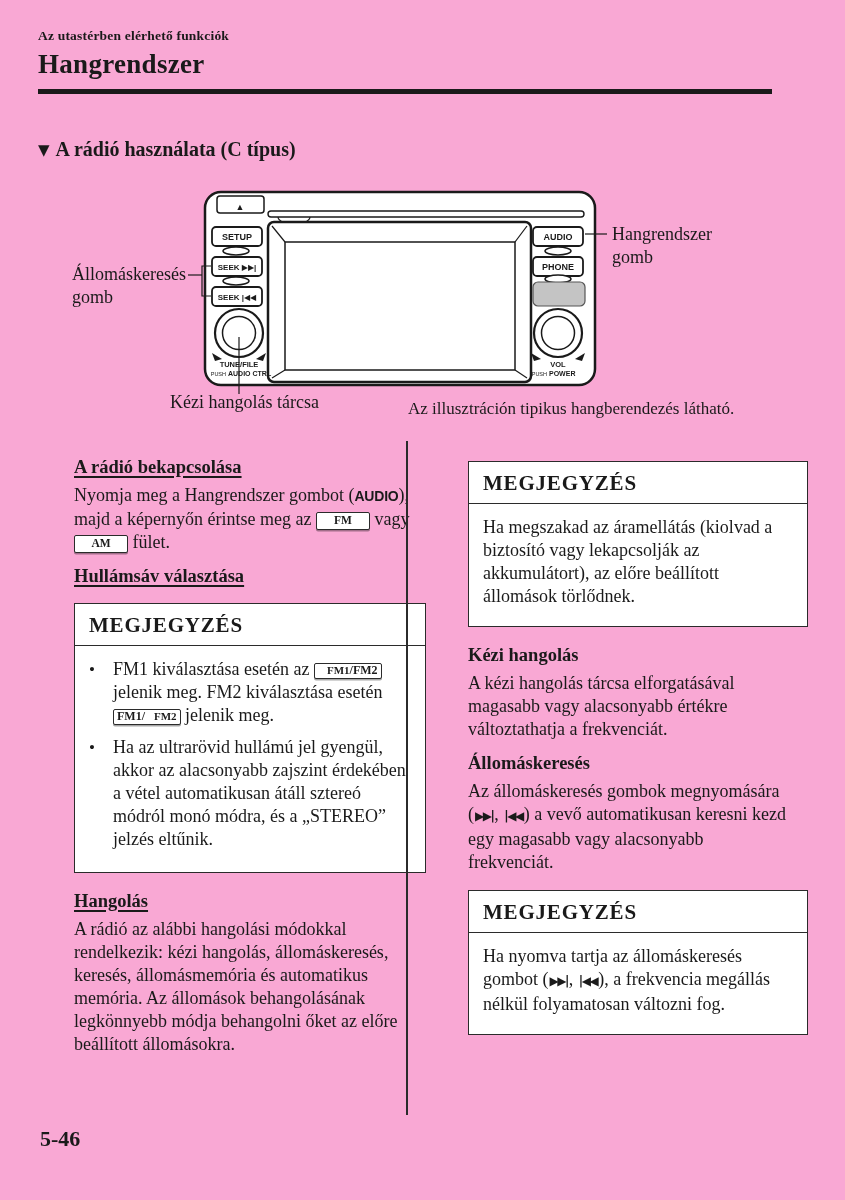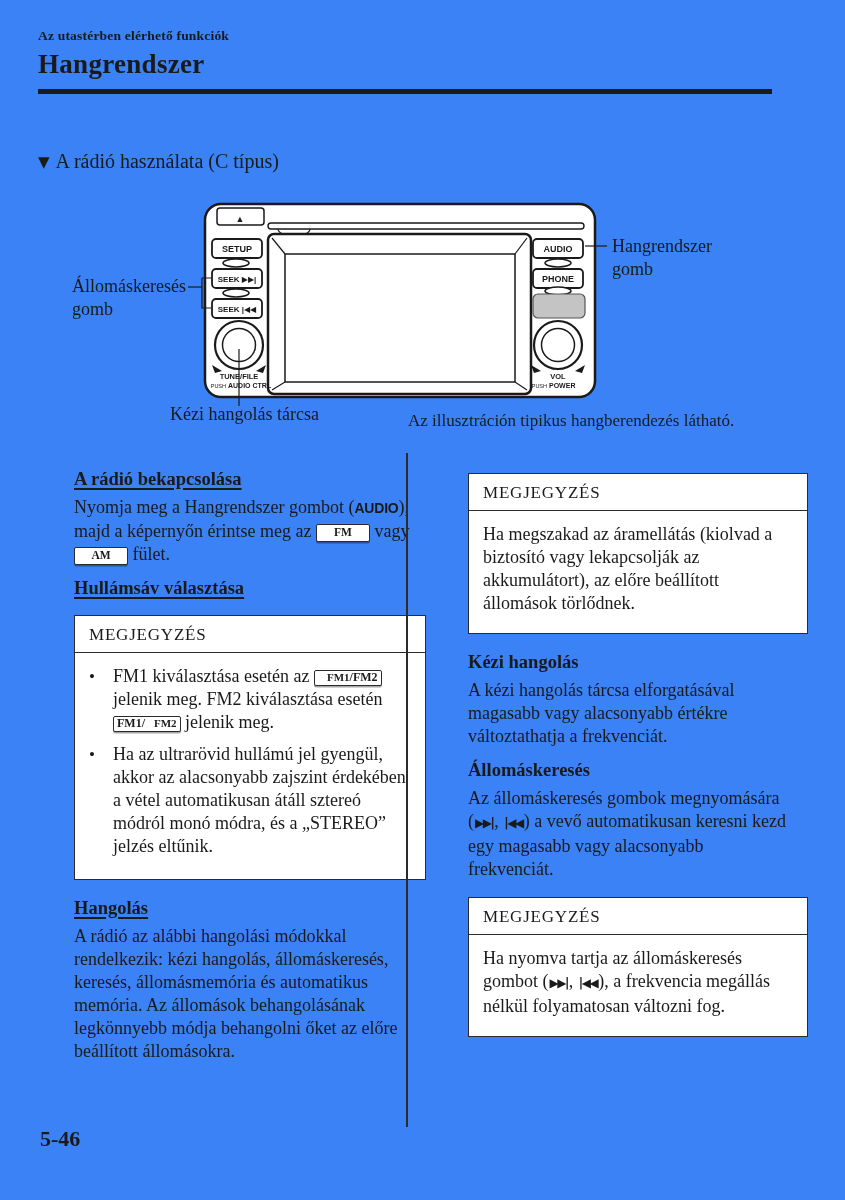--- a/index.html
+++ b/index.html
@@ -1,25 +1,25 @@
 <!DOCTYPE html>
 <html><head>
 <meta charset="utf-8">
 <style>
   html,body{margin:0;padding:0;background:#e8e8e8;}
   .page{
-    width:845px;height:1200px;position:relative;background:#3b82f6;
+    width:845px;height:1200px;position:relative;background:#f9a8d4;
     color:#1a1a1a;font-family:"Liberation Serif",serif;overflow:hidden;
     margin:0 auto;
   }
   .content{padding:28px 35px 0 38px;}
   .breadcrumb{font-size:13.5px;font-weight:bold;letter-spacing:.2px;}
   .page-title{font-size:27px;font-weight:bold;margin:5px 0 0;letter-spacing:.3px;}
   .title-rule{height:4.5px;background:#1a1a1a;width:734px;margin-top:9px;}
-  .section-title{margin-top:56px;font-size:20px;font-weight:normal;}
+  .section-title{margin-top:44px;font-size:20px;font-weight:bold;}
   .section-title .tri{font-size:15px;margin-right:6px;vertical-align:1px;font-family:"DejaVu Sans",sans-serif;}
   
   .diagram{display:block;margin:26px 0 0 -38px;}
   svg .ln{stroke:#1a1a1a;fill:none;}
   svg .fw{fill:#ffffff;stroke:#1a1a1a;}
   svg text{fill:#1a1a1a;}
   .sv-btn{font-family:"Liberation Sans","DejaVu Sans",sans-serif;font-weight:bold;}
   .sv-knob{font-family:"Liberation Sans","DejaVu Sans",sans-serif;font-weight:bold;}
   .sv-push{font-family:"Liberation Sans",sans-serif;}
   .sv-label{font-family:"Liberation Serif",serif;font-size:18px;}
@@ -28,21 +28,21 @@
   .columns{display:flex;margin-top:8px;position:relative;padding-left:36px;}
   .col-left{width:352px;flex:none;}
   .col-right{width:340px;flex:none;margin-left:42px;}
   .divider{position:absolute;left:368px;top:-4px;width:2px;height:674px;background:#2b2b2b;}
   .section-heading{font-size:18.5px;font-weight:bold;margin:12px 0 6px;}
   .u{text-decoration:underline;text-decoration-thickness:1.5px;text-underline-offset:3px;}
   .para{font-size:18px;line-height:23px;margin:4px 0 10px;}
   .col-left .para{max-width:340px;}
   .col-right .para{max-width:323px;}
   .note{border:1.8px solid #2b2b2b;margin:16px 0 18px;background:#fff;}
-  .note-title{padding:9px 14px 7px;border-bottom:1.8px solid #2b2b2b;font-weight:normal;font-size:17px;letter-spacing:.8px;}
+  .note-title{padding:9px 14px 7px;border-bottom:1.8px solid #2b2b2b;font-weight:bold;font-size:21px;letter-spacing:.8px;}
   .note-body{padding:10px 12px 12px 14px;}
   .note-body .para{max-width:none;margin:2px 0 6px;}
   .bullet{display:flex;margin:2px 0 9px;}
   .bullet-marker{width:24px;flex:none;font-size:17px;line-height:23px;}
   .bullet-text{flex:1;font-size:18px;line-height:23px;}
   
   .hardkey{font-family:"Liberation Sans",sans-serif;font-weight:bold;font-size:14px;letter-spacing:-.2px;}
   .kbox{display:inline-block;border:1.5px solid #2b2b2b;border-radius:2px;background:#fff;
         padding:0 6px 1px;min-width:40px;text-align:center;vertical-align:1px;
         font-family:Liberation Serif, serif;font-weight:bold;font-size:11.5px;line-height:15px;

